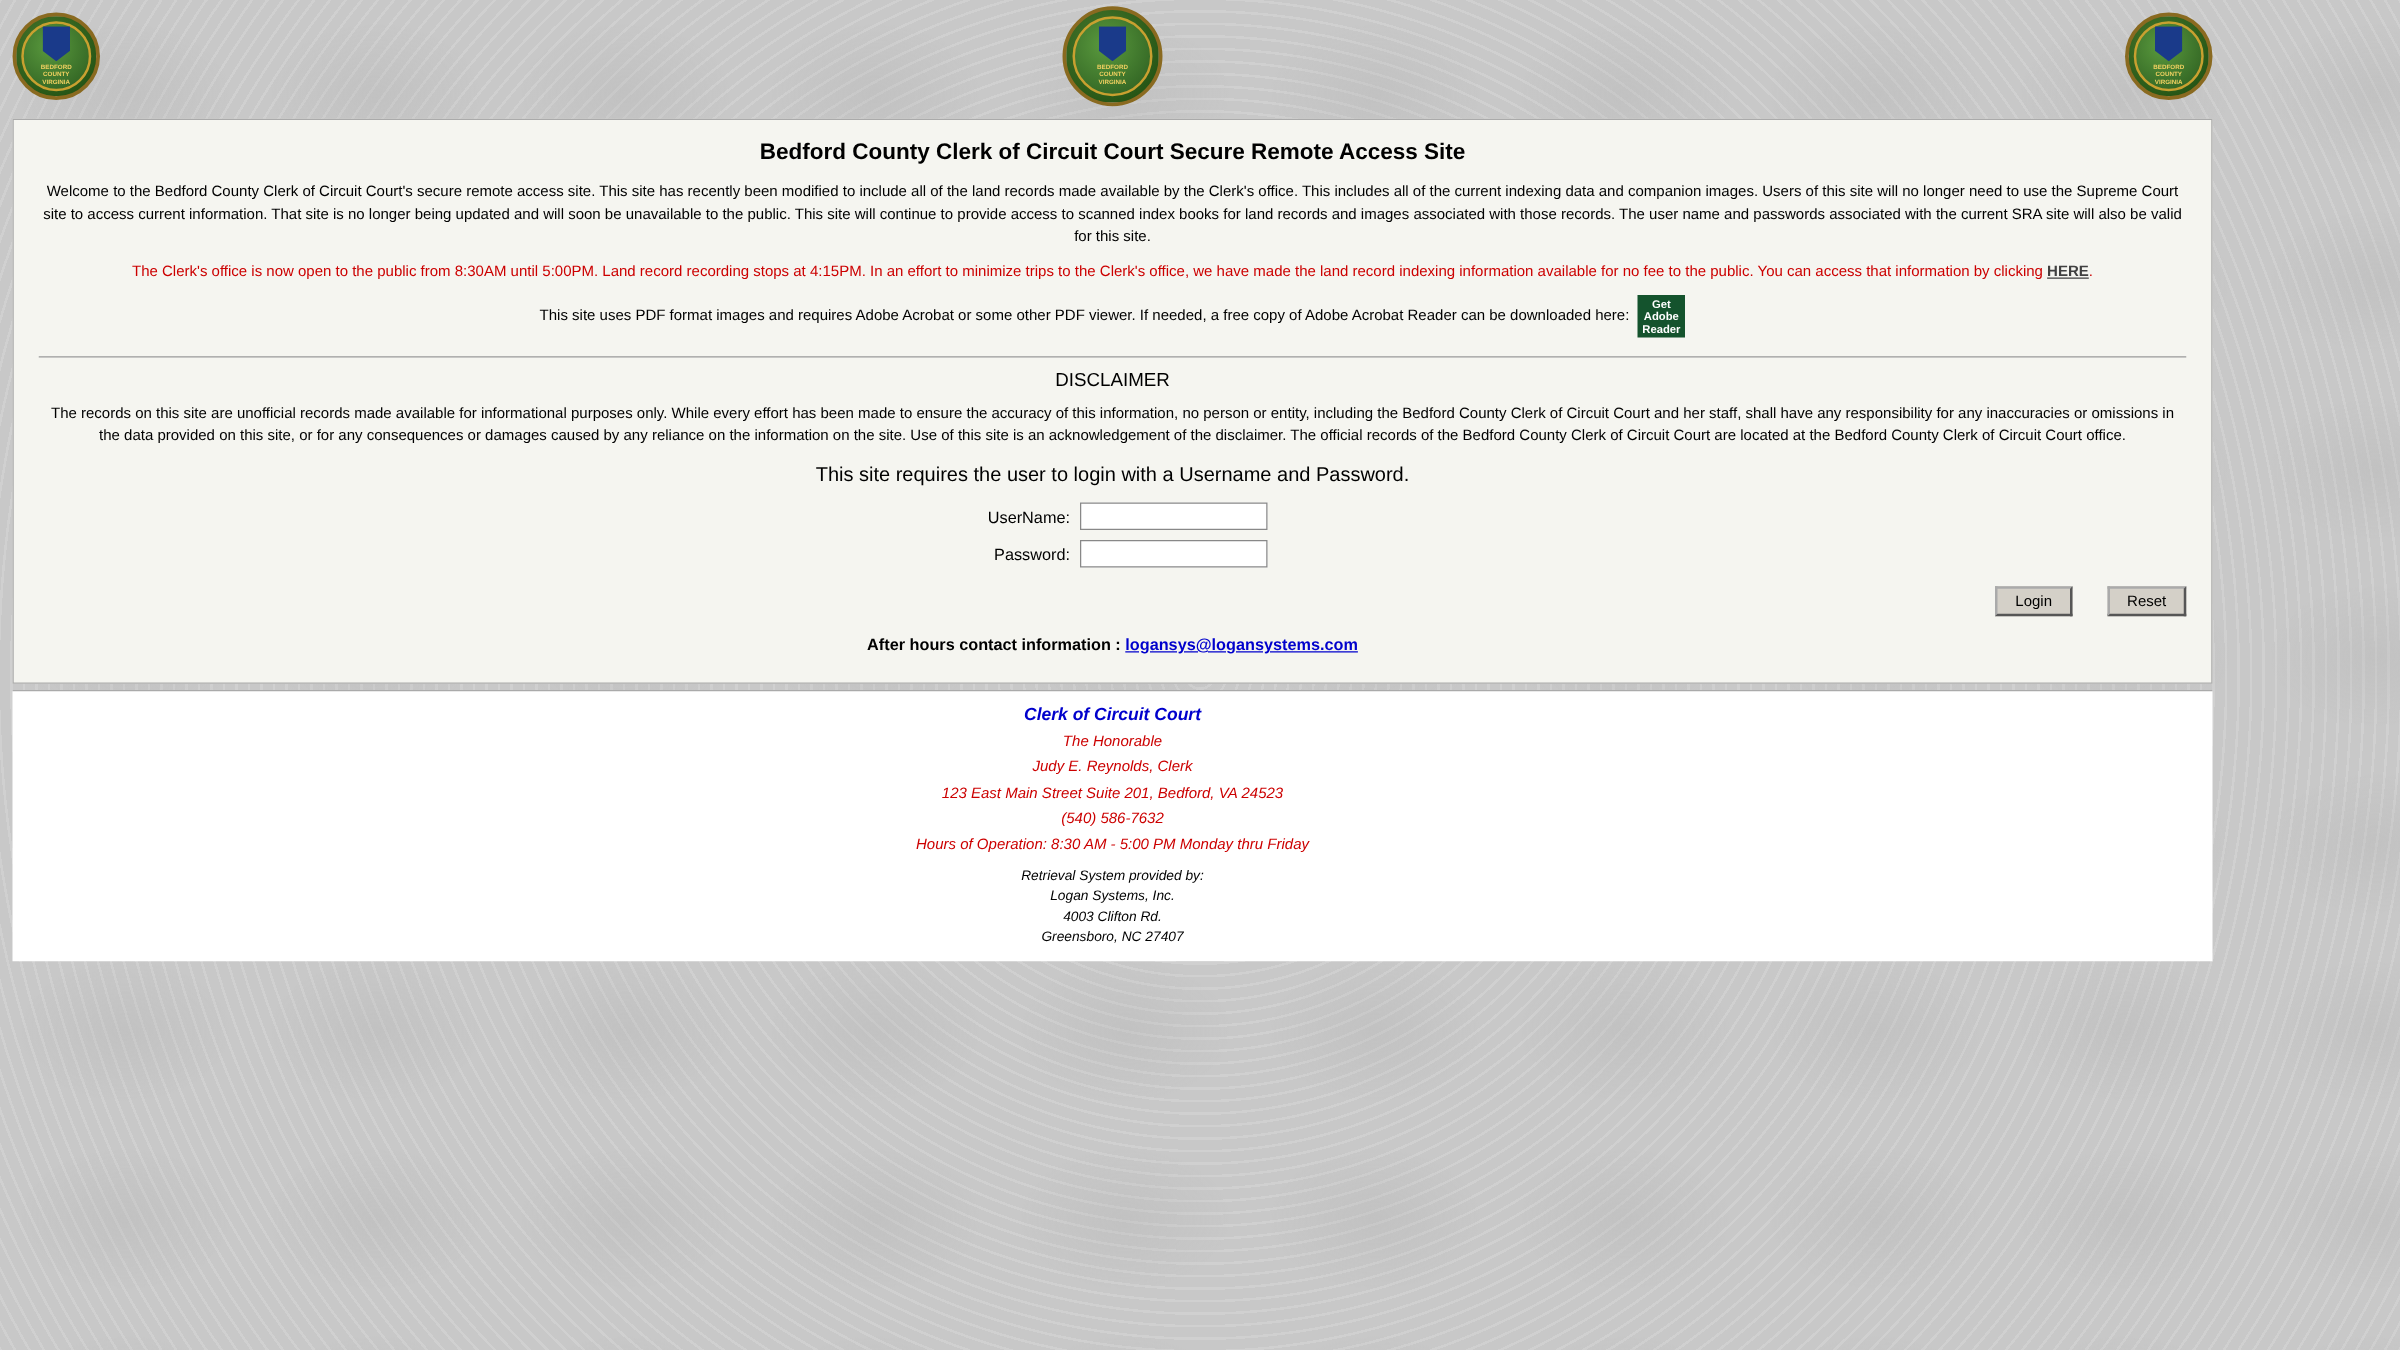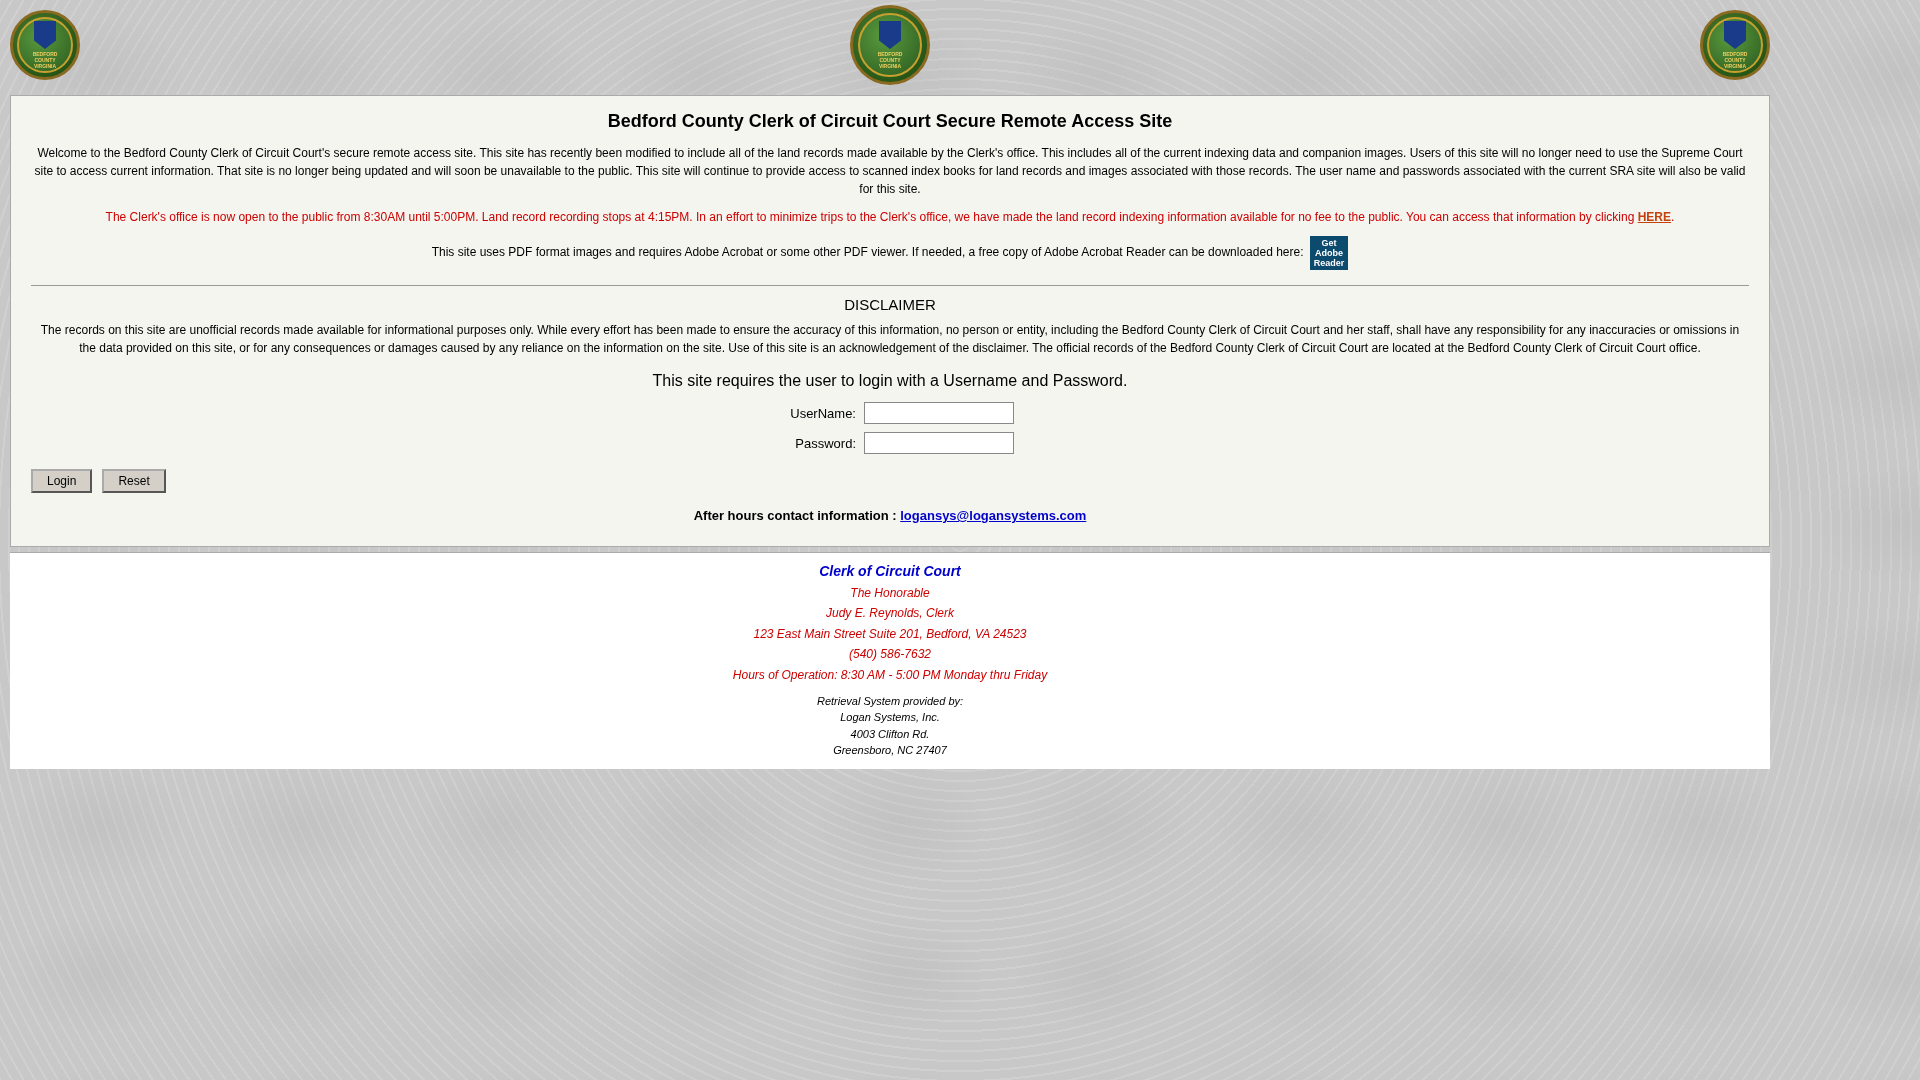--- a/index.html
+++ b/index.html
@@ -125,38 +125,38 @@
     .notice-text {
       text-align: center;
       font-size: 12px;
       color: #cc0000;
       margin-bottom: 10px;
       line-height: 1.5;
       font-weight: normal;
     }
 
     .notice-text a {
-      color: #c2410c;
+      color: #404040;
       font-weight: bold;
     }
 
     .pdf-notice {
       text-align: center;
       font-size: 12px;
       color: #000;
       margin-bottom: 15px;
     }
 
     .pdf-notice a {
       color: #000;
     }
 
     .acrobat-icon {
       display: inline-block;
-      background: #0c4a6e;
+      background: #14532d;
       color: white;
       font-size: 9px;
       padding: 2px 4px;
       font-weight: bold;
       vertical-align: middle;
       margin-left: 3px;
     }
 
     .disclaimer-title {
       text-align: center;
@@ -207,22 +207,22 @@
       width: 150px;
       height: 22px;
       border: 1px solid #888;
       background: white;
       padding: 2px 4px;
       font-size: 12px;
     }
 
     .button-row {
       display: flex;
-      gap: 10px;
-      justify-content: flex-start;
+      gap: 28px;
+      justify-content: flex-end;
       margin-bottom: 15px;
     }
 
     .btn {
       padding: 3px 14px;
       font-size: 12px;
       border: 2px outset #aaa;
       background: #d4d0c8;
       cursor: pointer;
       font-weight: normal;

